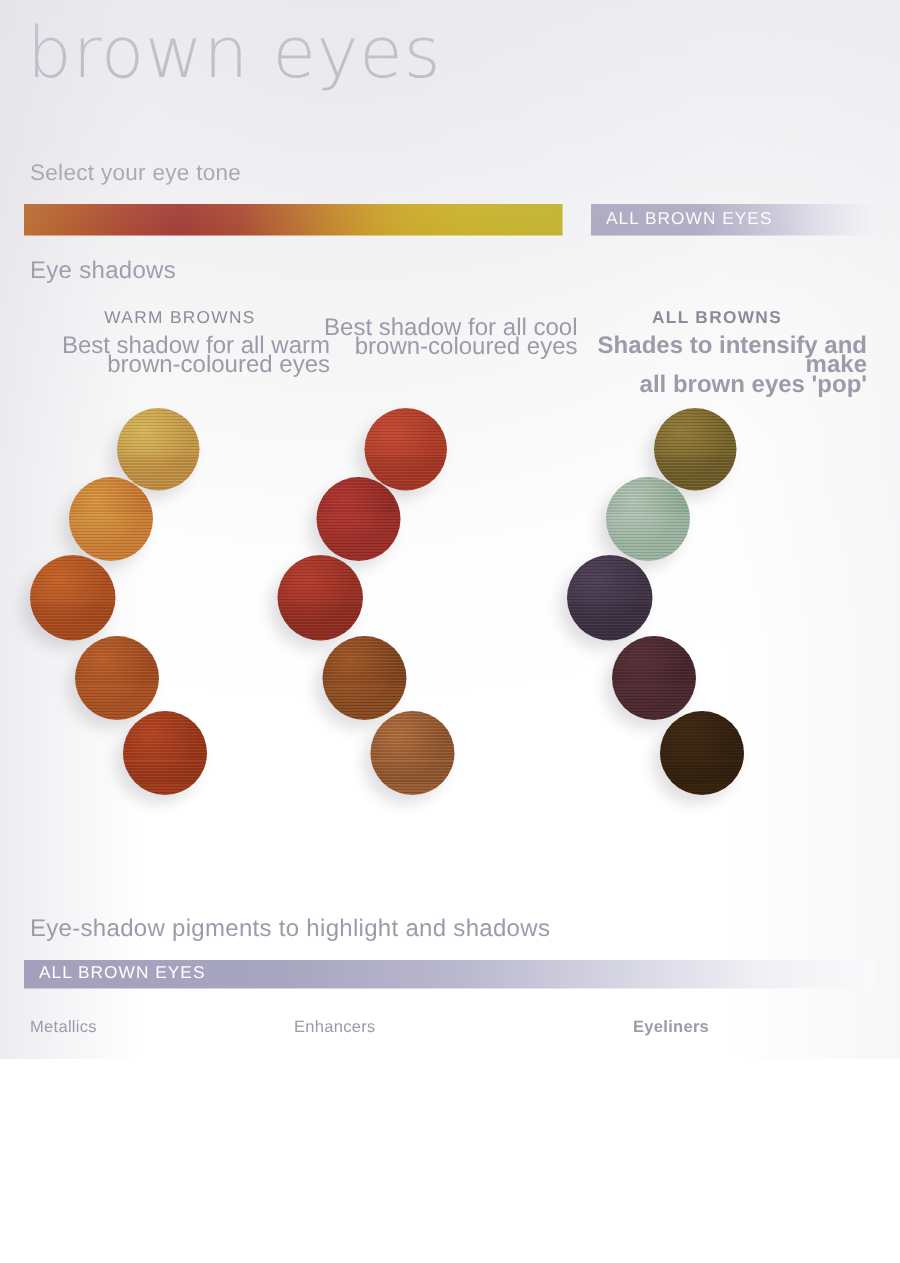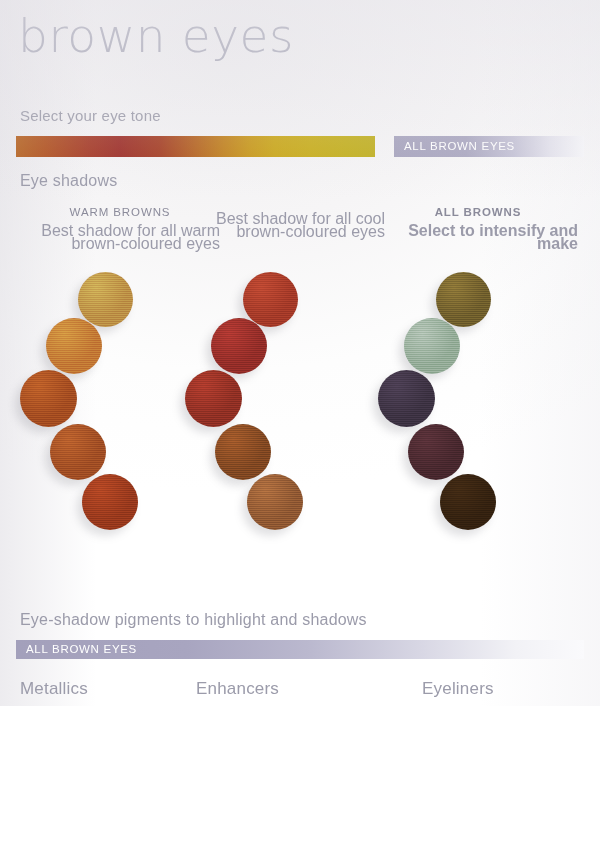--- a/index.html
+++ b/index.html
@@ -96,24 +96,24 @@
     font-size:16px;color:#9b9baa;letter-spacing:.2px;
   }
   .badge-bottom{
     position:absolute;left:16px;top:640px;width:568px;height:19px;
     background:linear-gradient(90deg,#a3a0bb 0%,#a8a5c0 30%,#bbb9cf 52%,#d9d8e5 72%,#f2f2f6 88%,#fafafc 100%);
   }
   .badge-bottom span{
     position:absolute;left:10px;top:3px;color:#ffffff;font-size:11.5px;letter-spacing:.7px;
   }
 
-  .grp-label{position:absolute;font-size:17px;color:#9b9baa;letter-spacing:.2px;}
+  .grp-label{position:absolute;font-size:11px;color:#9b9baa;letter-spacing:.2px;}
   #gl1{left:20px;top:679px;}
   #gl2{left:196px;top:679px;}
-  #gl3{left:422px;top:679px;}
+  #gl3{left:422px;top:679px;font-weight:bold;}
 
   .pig-group{position:absolute;top:706px;}
   #pg1{left:16px;width:175px;}
   #pg2{left:193px;width:225px;}
   #pg3{left:418px;width:170px;}
   .pig-row{position:relative;height:55px;}
   .pigment{
     position:absolute;width:46px;height:42px;top:0;
   }
   .pig-inner{
@@ -187,21 +187,22 @@
   </div>
   <div class="col-head" id="ch2">
     <div class="desc">
       <div>Best shadow for all cool</div>
       <div>brown-coloured eyes</div>
     </div>
   </div>
   <div class="col-head" id="ch3">
     <div class="ttl">ALL BROWNS</div>
     <div class="desc">
-      <div>Select to intensify and make</div>
+      <div>Shades to intensify and make</div>
+      <div>all brown eyes 'pop'</div>
     </div>
   </div>
 
   <div class="swatch-col" id="col1">
       <div class="circle" style="left: 58px; top: 0px; width: 55px; height: 55px; background: rgb(185, 138, 66);"></div>
       <div class="circle" style="left: 26px; top: 46px; width: 56px; height: 56px; background: rgb(192, 115, 50);"></div>
       <div class="circle" style="left: 0px; top: 98px; width: 57px; height: 57px; background: rgb(160, 73, 31);"></div>
       <div class="circle" style="left: 30px; top: 152px; width: 56px; height: 56px; background: rgb(156, 74, 34);"></div>
       <div class="circle" style="left: 62px; top: 202px; width: 56px; height: 56px; background: rgb(147, 54, 27);"></div>
     </div>

